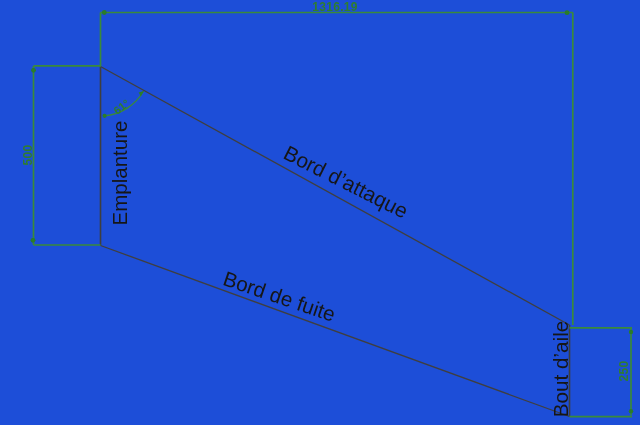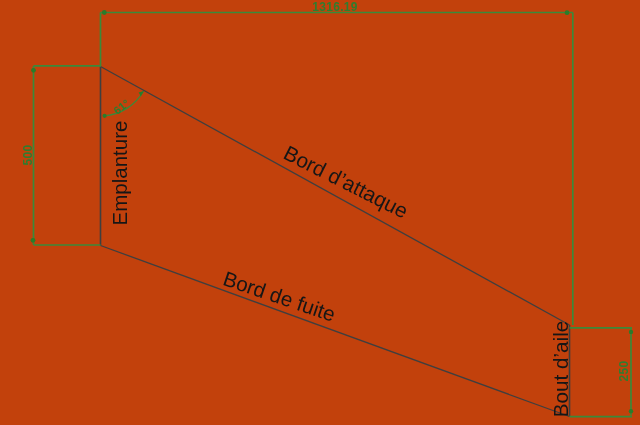--- a/index.html
+++ b/index.html
@@ -1,16 +1,16 @@
 <!DOCTYPE html>
 <html><head>
 <meta charset="utf-8">
 <style>
   html,body{margin:0;padding:0;background:#ffffff;}
-  .page{position:relative;width:640px;height:425px;background:#c2410c;overflow:hidden;}
+  .page{position:relative;width:640px;height:425px;background:#1d4ed8;overflow:hidden;}
   svg{display:block;will-change:transform;}
   text{font-family:"Liberation Sans",sans-serif;}
 </style>
 </head>
 <body>
 <div class="page">
 <svg width="640" height="425" viewBox="0 0 640 425">
 
   <line x1="100.5" y1="66.5" x2="100.5" y2="245.5" stroke="#3f3f3f" stroke-width="1.6"></line>
 

